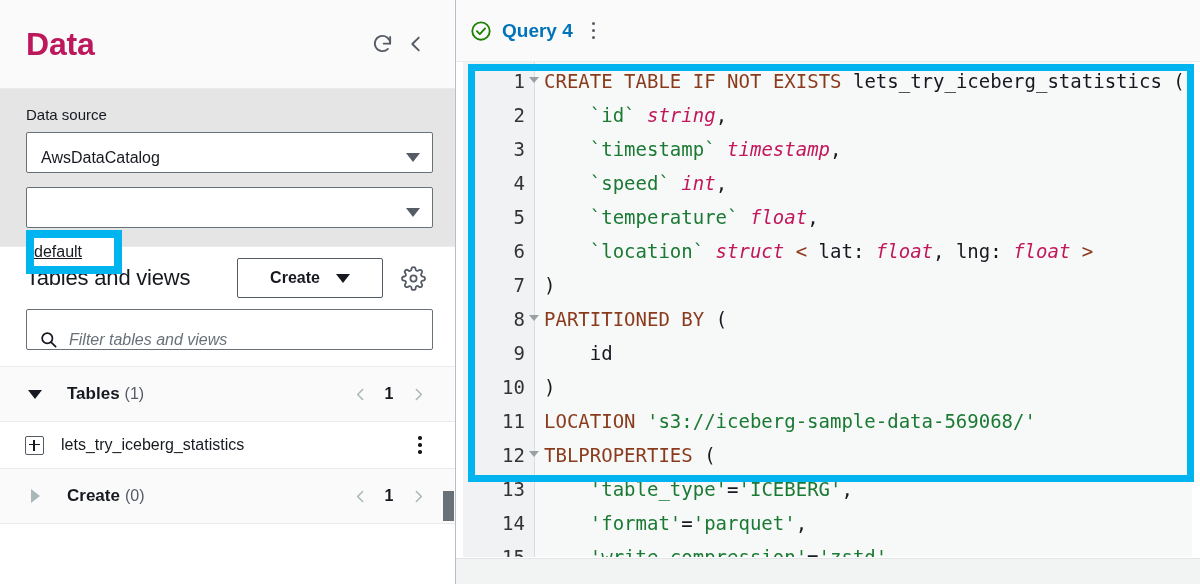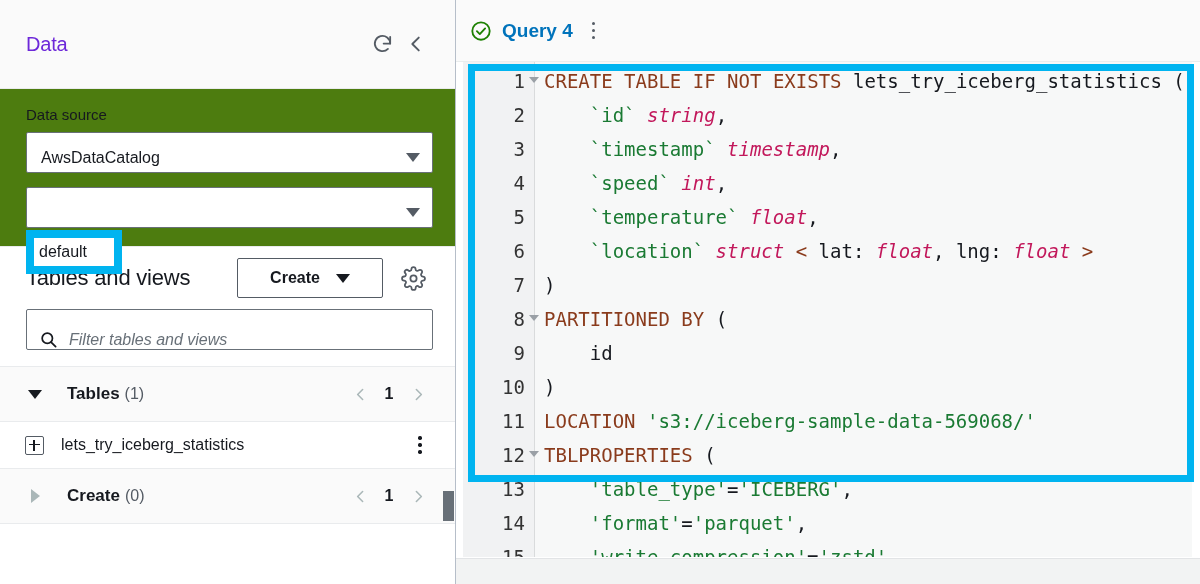--- a/index.html
+++ b/index.html
@@ -20,33 +20,33 @@
     position: relative;
   }
   .panel-header {
     height: 89px; flex: 0 0 89px;
     background: #fafafa;
     border-bottom: 1px solid #e9ebed;
     display: flex; align-items: center;
     padding: 0 22px 0 26px;
   }
   .panel-title {
-    font-size: 20px; font-weight: normal; color: #6d28d9;
+    font-size: 32px; font-weight: bold; color: #be185d;
     flex: 1; letter-spacing: -0.2px;
   }
   .hdr-icon {
     width: 34px; height: 34px;
     display: flex; align-items: center; justify-content: center;
     cursor: pointer; color: #545b64;
   }
 
   .source-section {
     padding: 16px 22px 18px 26px;
     border-bottom: 1px solid #e9ebed;
-    background: #4d7c0f;
+    background: #e5e5e5;
   }
   .field-label {
     font-size: 15px; color: #16191f; margin-bottom: 7px; line-height: 20px;
   }
   .select-box {
     height: 41px; border: 1px solid #687078; border-radius: 2px;
     background: #fff; display: flex; align-items: center;
     padding: 10px 12px 0 14px; cursor: pointer; position: relative;
   }
   .select-value { font-size: 16px; color: #16191f; flex: 1; }
@@ -210,21 +210,21 @@
   }
   #hl-editor { left: 468px; top: 64px; width: 726px; height: 418px; }
   #hl-default {
     left: 26px; top: 230px; width: 96px; height: 44px;
     border-width: 8px; background: transparent;
   }
   .hl-default-label {
     position: absolute; left: 34px; top: 238px; width: 80px; height: 28px;
     display: flex; align-items: center;
     font-size: 16px; color: #16191f; background: #fff;
-    padding-left: 5px;
+    text-decoration: underline;
   }
   .bottom-strip {
     position: absolute; left: 0; right: 0; bottom: 0; height: 26px;
     background: #f2f3f3; border-top: 1px solid #e2e4e6;
   }
 </style>
 </head>
 <body>
 
 <div id="app">

